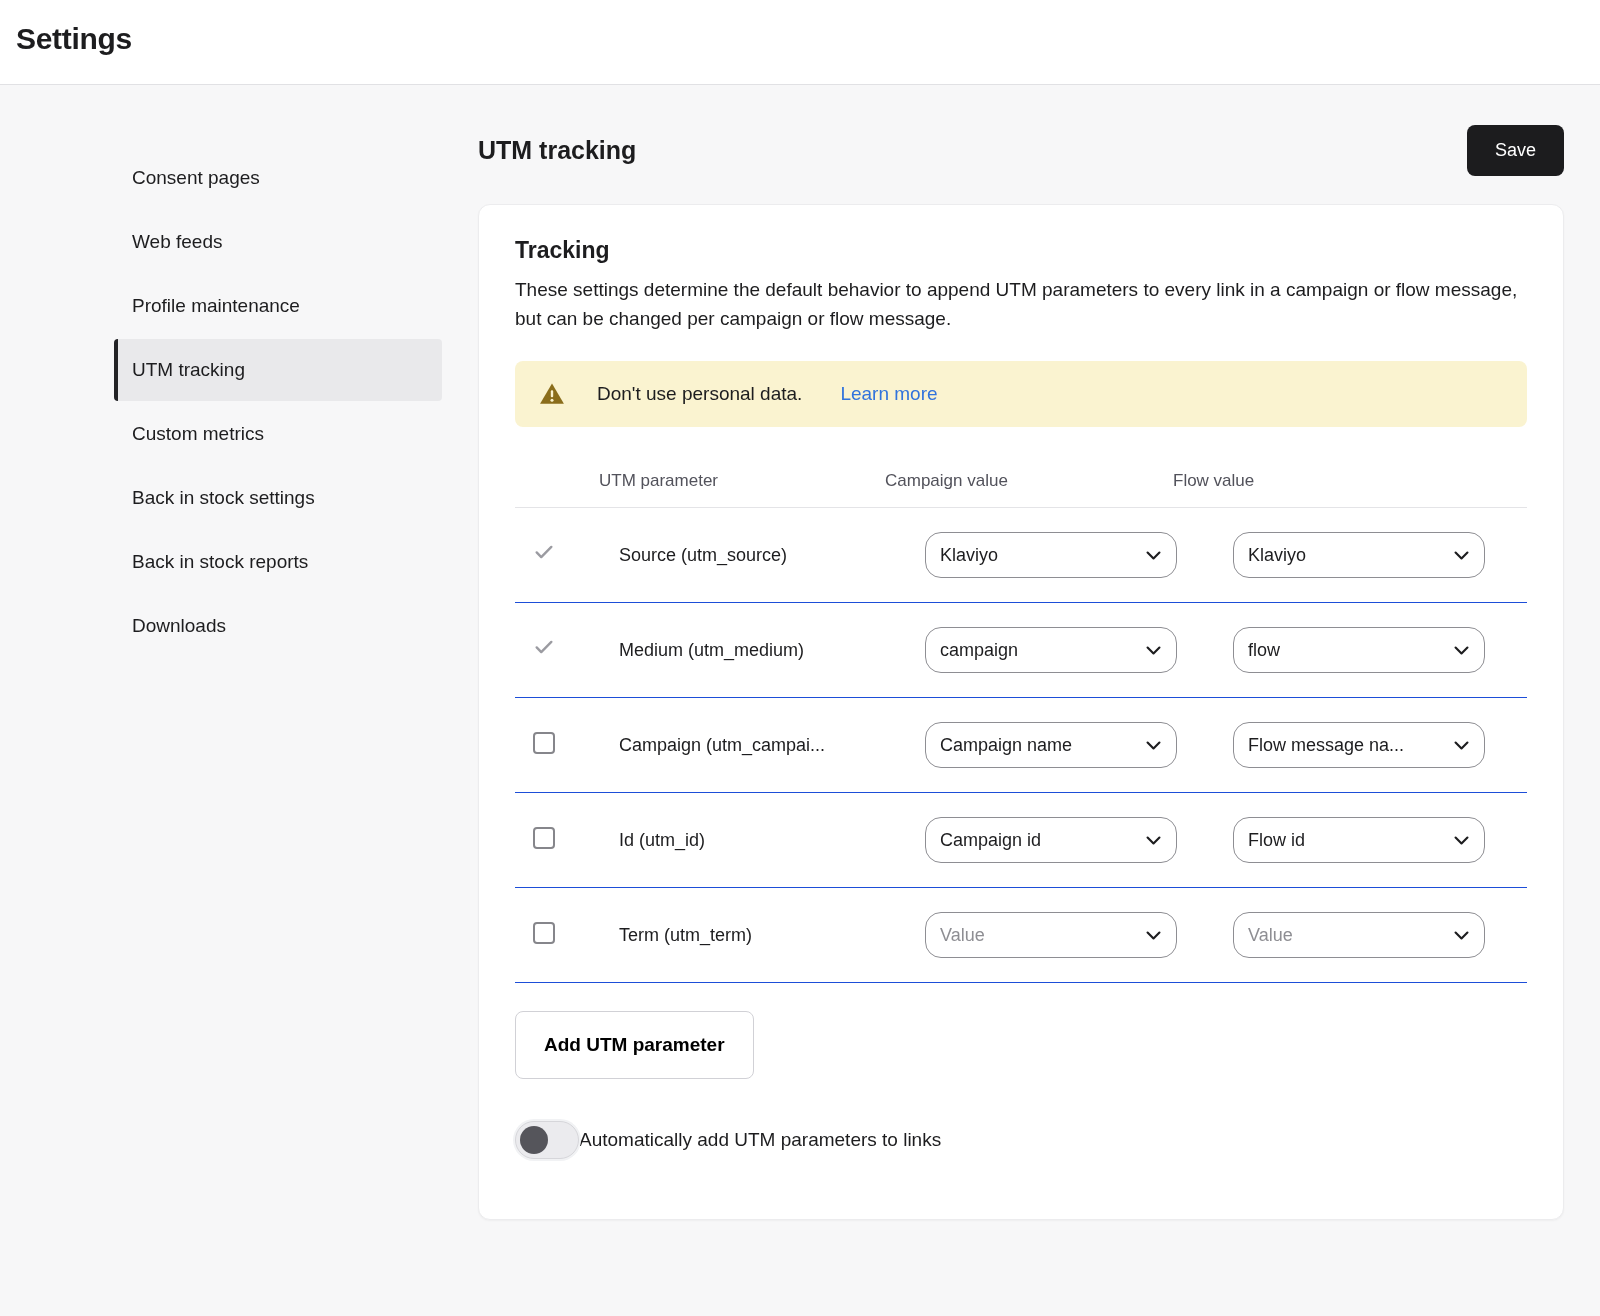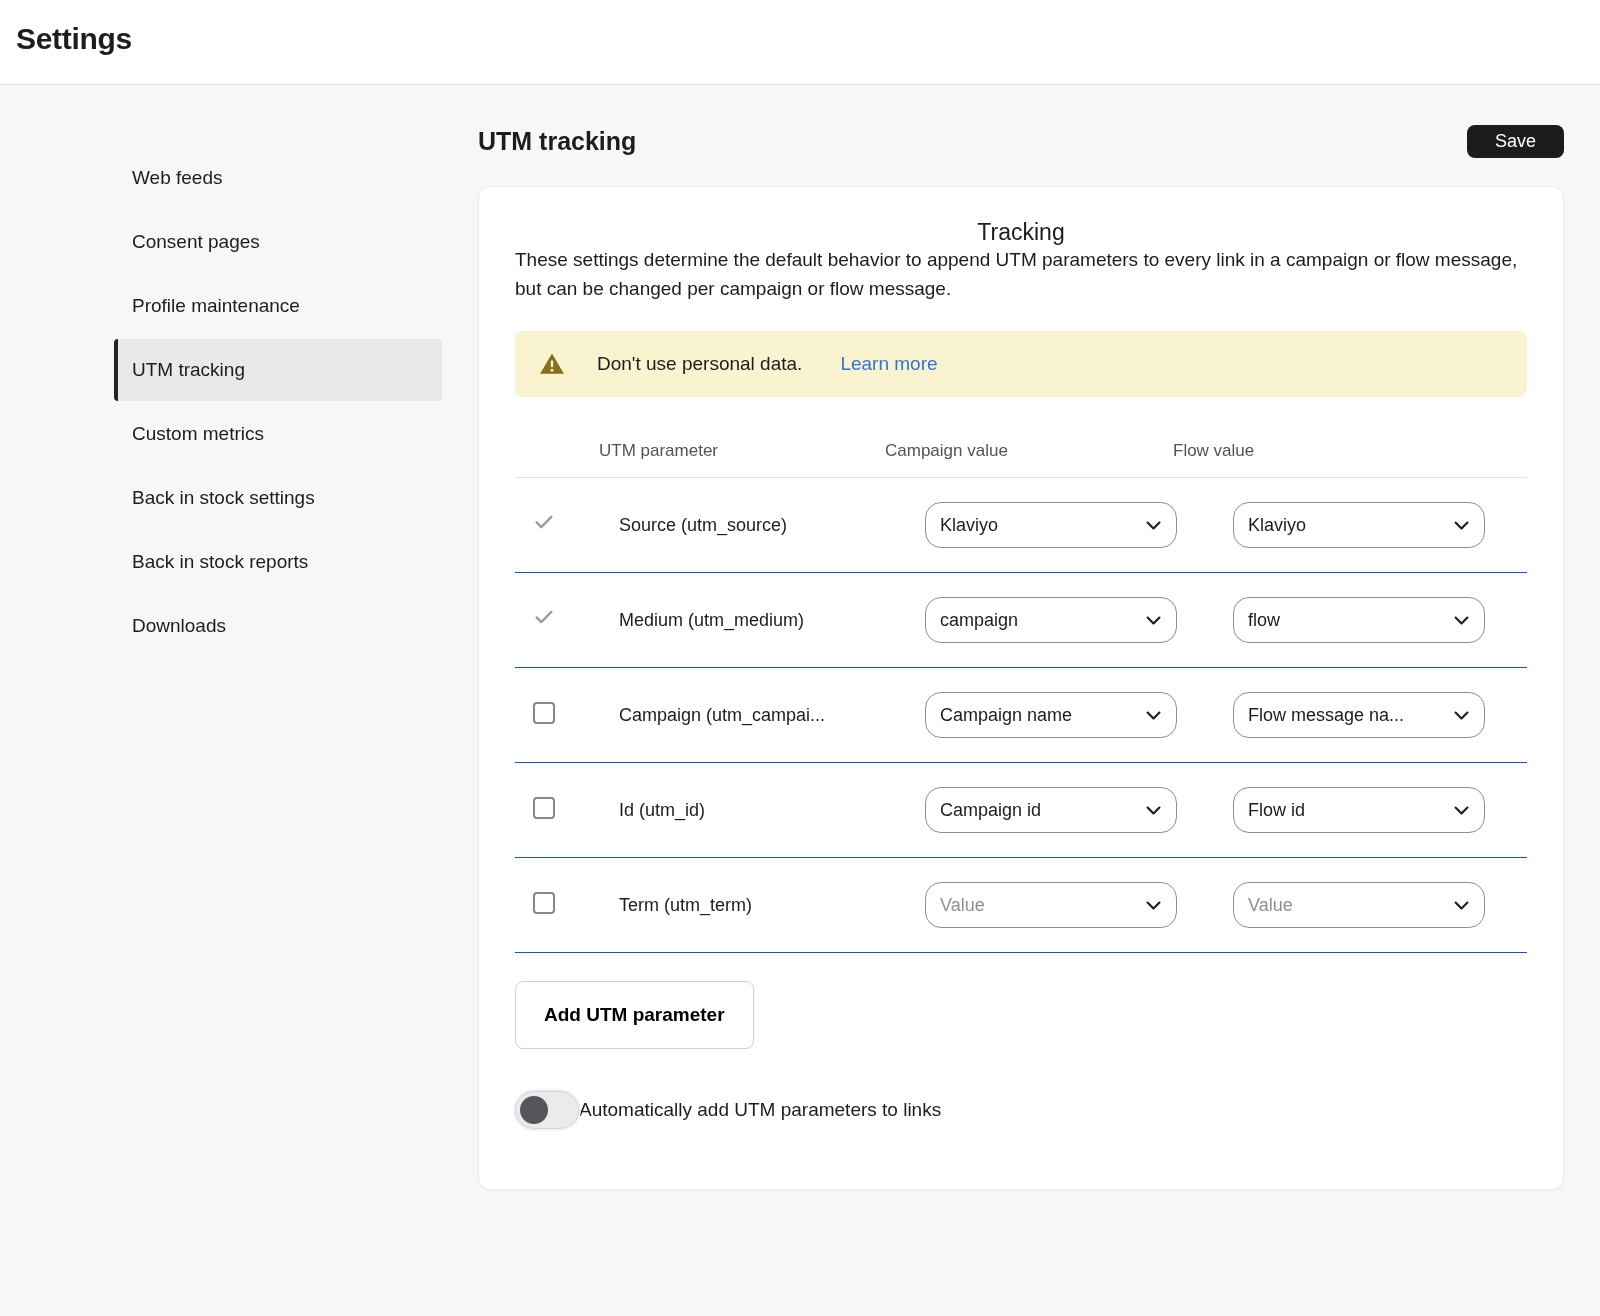--- a/index.html
+++ b/index.html
@@ -35,29 +35,29 @@
   }
   .side-item.active { background:#e9e9eb; }
   .side-item.active::before {
     content:""; position:absolute; left:0; top:0; bottom:0; width:4px; background:#232326;
   }
   .main { flex:1; padding:40px 55px 0 16px; }
   .main-header { display:flex; justify-content:space-between; align-items:center; margin-bottom:28px; }
   .main-header h2 { font-size:25px; font-weight:700; margin:0; }
   .save-btn {
     background:#1c1c1e; color:#fff; border:none; border-radius:8px;
-    font:inherit; font-size:18px; padding:6px 28px; cursor:pointer;
+    font:inherit; font-size:18px; padding:15px 28px; cursor:pointer;
   }
 
   
   .card {
     background:#fff; border:1px solid #ececee; border-radius:12px;
     padding:32px 36px 60px 36px; box-shadow:0 1px 2px rgba(0,0,0,0.04);
   }
-  .card h3 { font-size:23px; font-weight:400; margin:0 0 0 0;text-align:center; }
+  .card h3 { font-size:23px; font-weight:700; margin:0 0 12px 0; }
   .desc { font-size:19px; line-height:1.5; margin:0; }
 
   .warning {
     margin-top:28px; background:#faf3d0; border-radius:8px;
     padding:20px 24px; display:flex; align-items:center; gap:32px; font-size:19px;
   }
   .warning a { color:#3173dc; text-decoration:none; margin-left:6px; cursor:pointer; }
   .warn-icon { display:inline-flex; flex:none; }
 
   
@@ -105,22 +105,22 @@
 </style>
 </head>
 <body>
 
 <div class="top">
   <h1 class="page-title">Settings</h1>
 </div>
 
 <div class="content">
   <aside class="sidebar">
+      <div class="side-item">Consent pages</div>
       <div class="side-item">Web feeds</div>
-      <div class="side-item">Consent pages</div>
       <div class="side-item">Profile maintenance</div>
       <div class="side-item active">UTM tracking</div>
       <div class="side-item">Custom metrics</div>
       <div class="side-item">Back in stock settings</div>
       <div class="side-item">Back in stock reports</div>
       <div class="side-item">Downloads</div>
     </aside>
 
   <main class="main">
     <div class="main-header">

